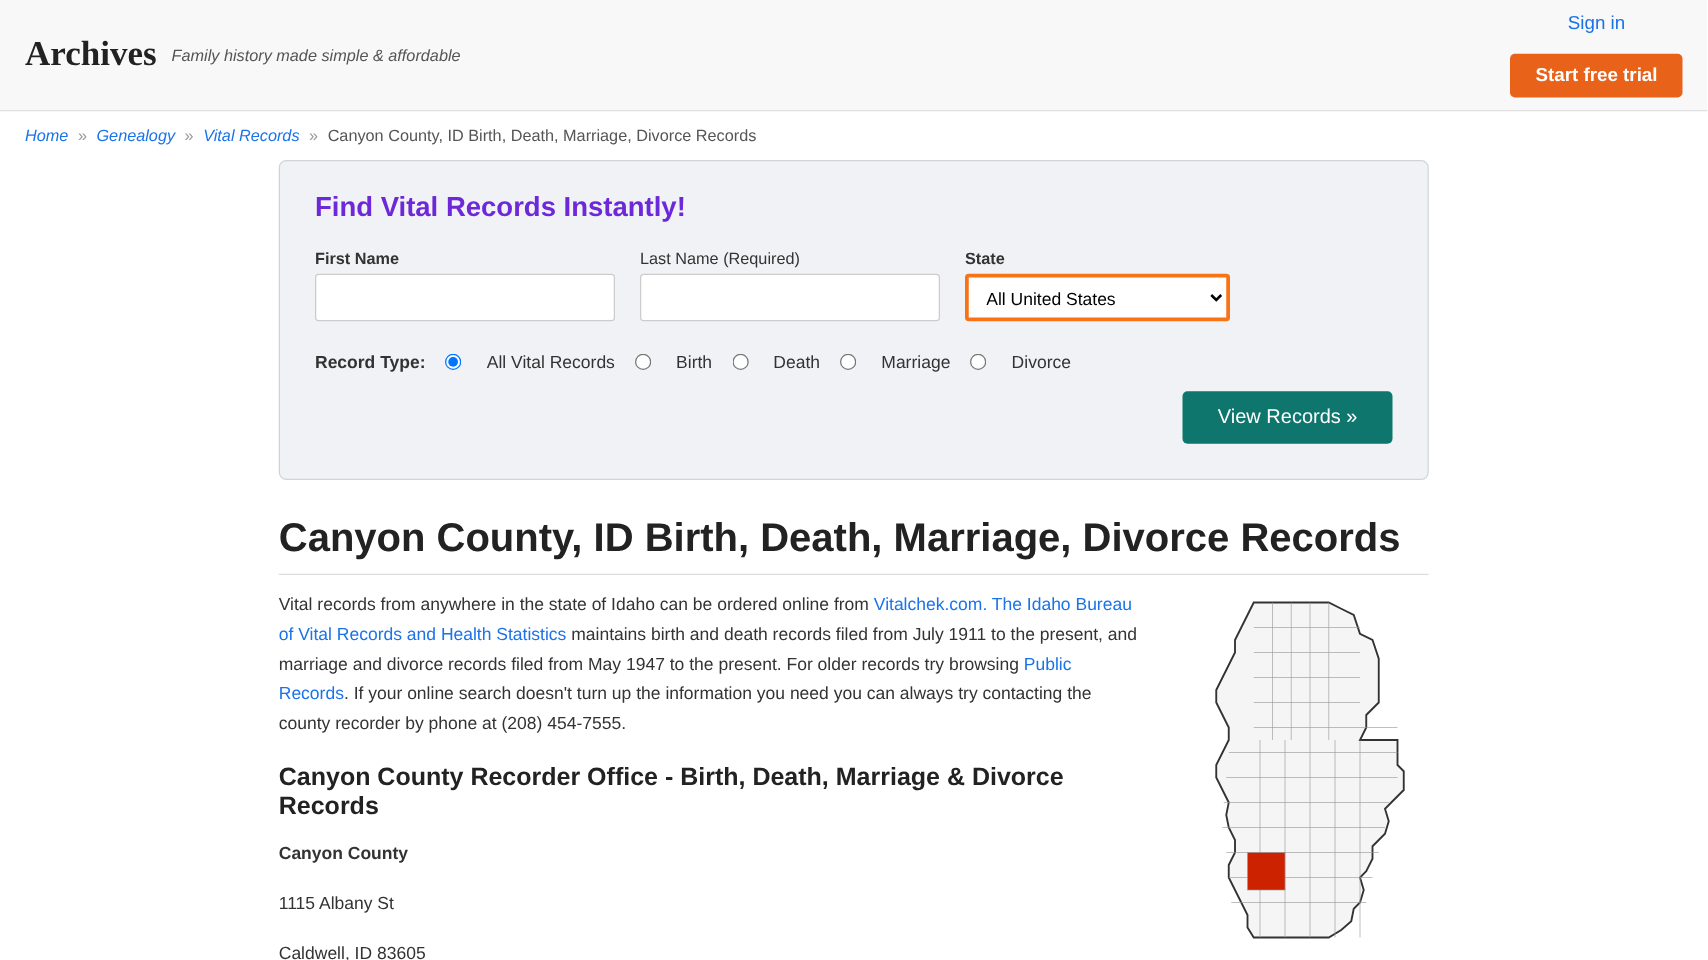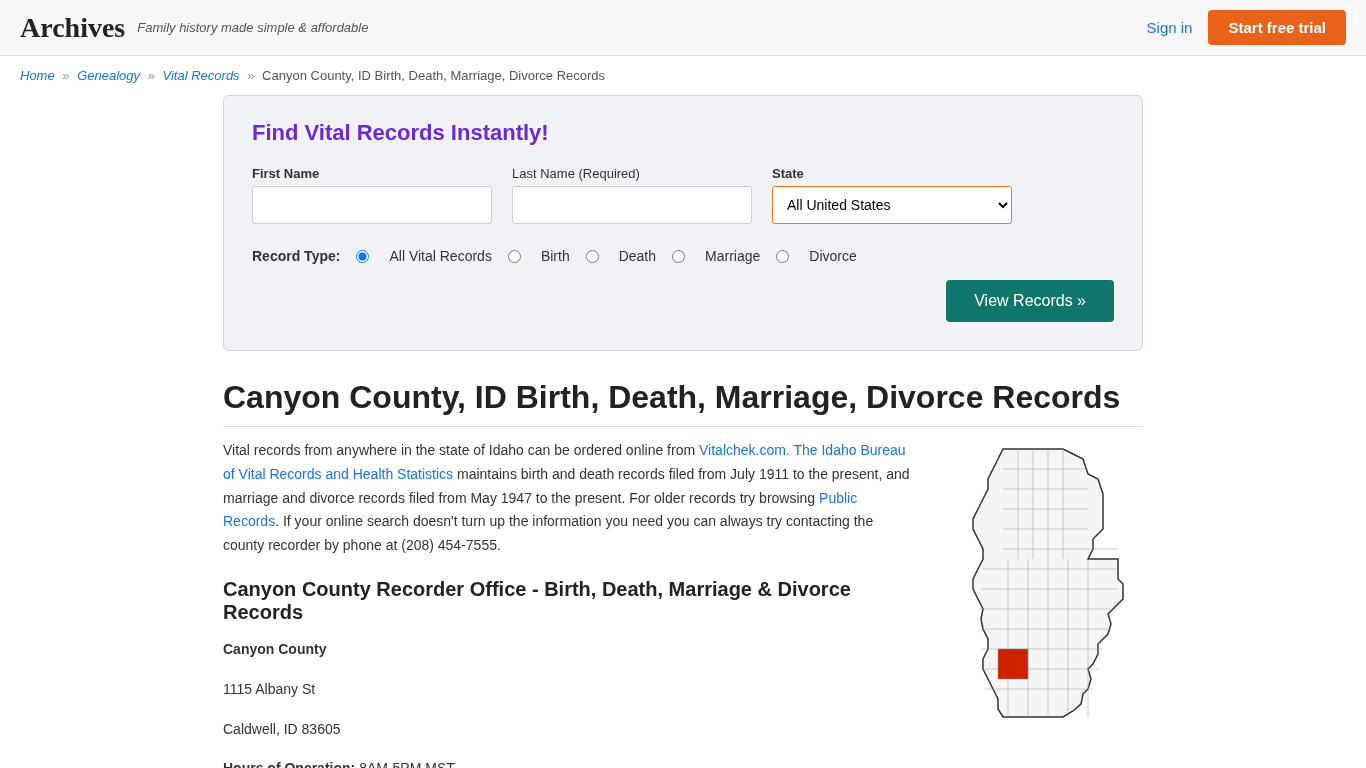--- a/index.html
+++ b/index.html
@@ -27,20 +27,21 @@
     }
     .logo-tagline {
       font-size: 13px;
       color: #555;
       font-style: italic;
     }
     .header-right {
       display: flex;
       align-items: center;
       gap: 16px;
+      flex-direction: column;
     }
     .sign-in-link {
       color: #1a73e8;
       text-decoration: none;
       font-size: 15px;
     }
     .start-trial-btn {
       background: #e8621a;
       color: #fff;
       border: none;
@@ -110,23 +111,23 @@
     .field-group input[type="text"] {
       width: 240px;
       padding: 8px 10px;
       border: 1px solid #ccc;
       border-radius: 3px;
       font-size: 14px;
       background: #fff;
       height: 38px;
     }
     .field-group select {
-      width: 240px;
+      width: 212px;
       padding: 8px 10px;
-      border: 1px solid #f97316;
+      border: 3px solid #f97316;
       border-radius: 3px;
       font-size: 14px;
       background: #fff;
       height: 38px;
       appearance: auto;
     }
     .record-type-row {
       display: flex;
       align-items: center;
       gap: 16px;

